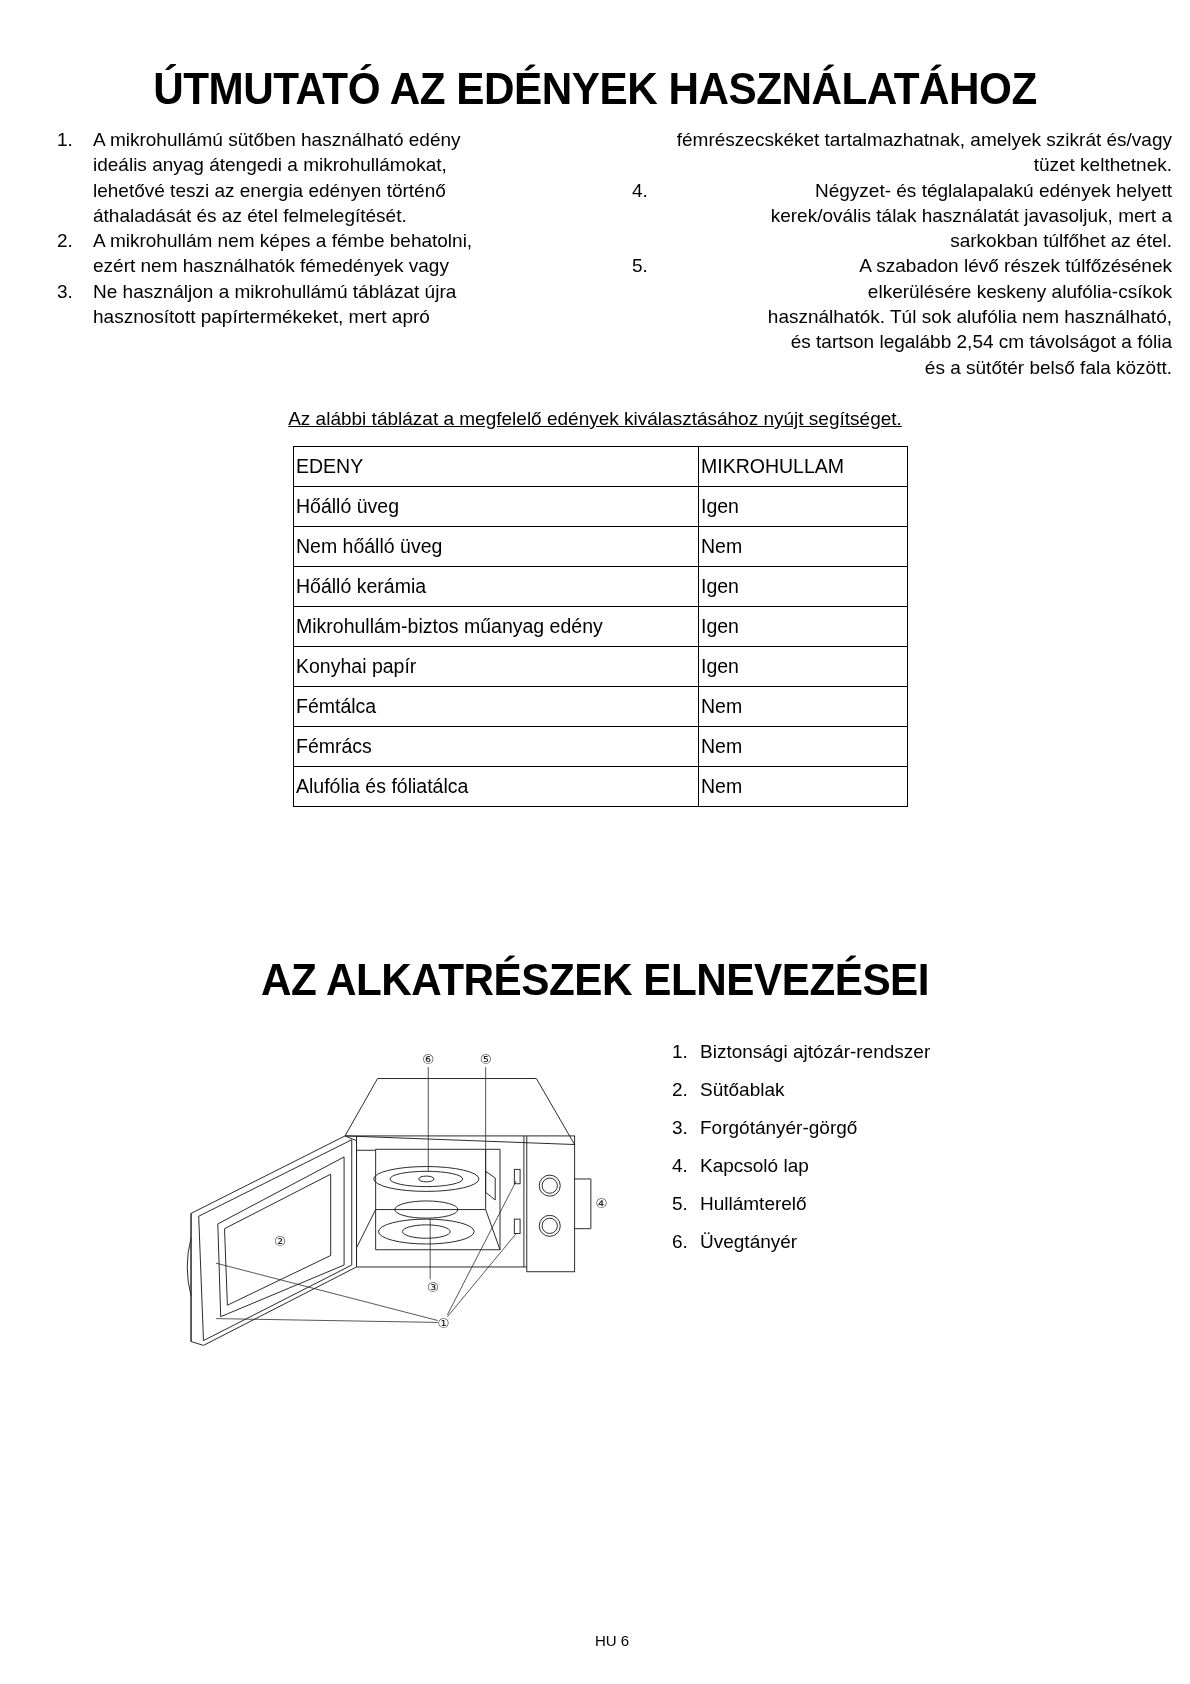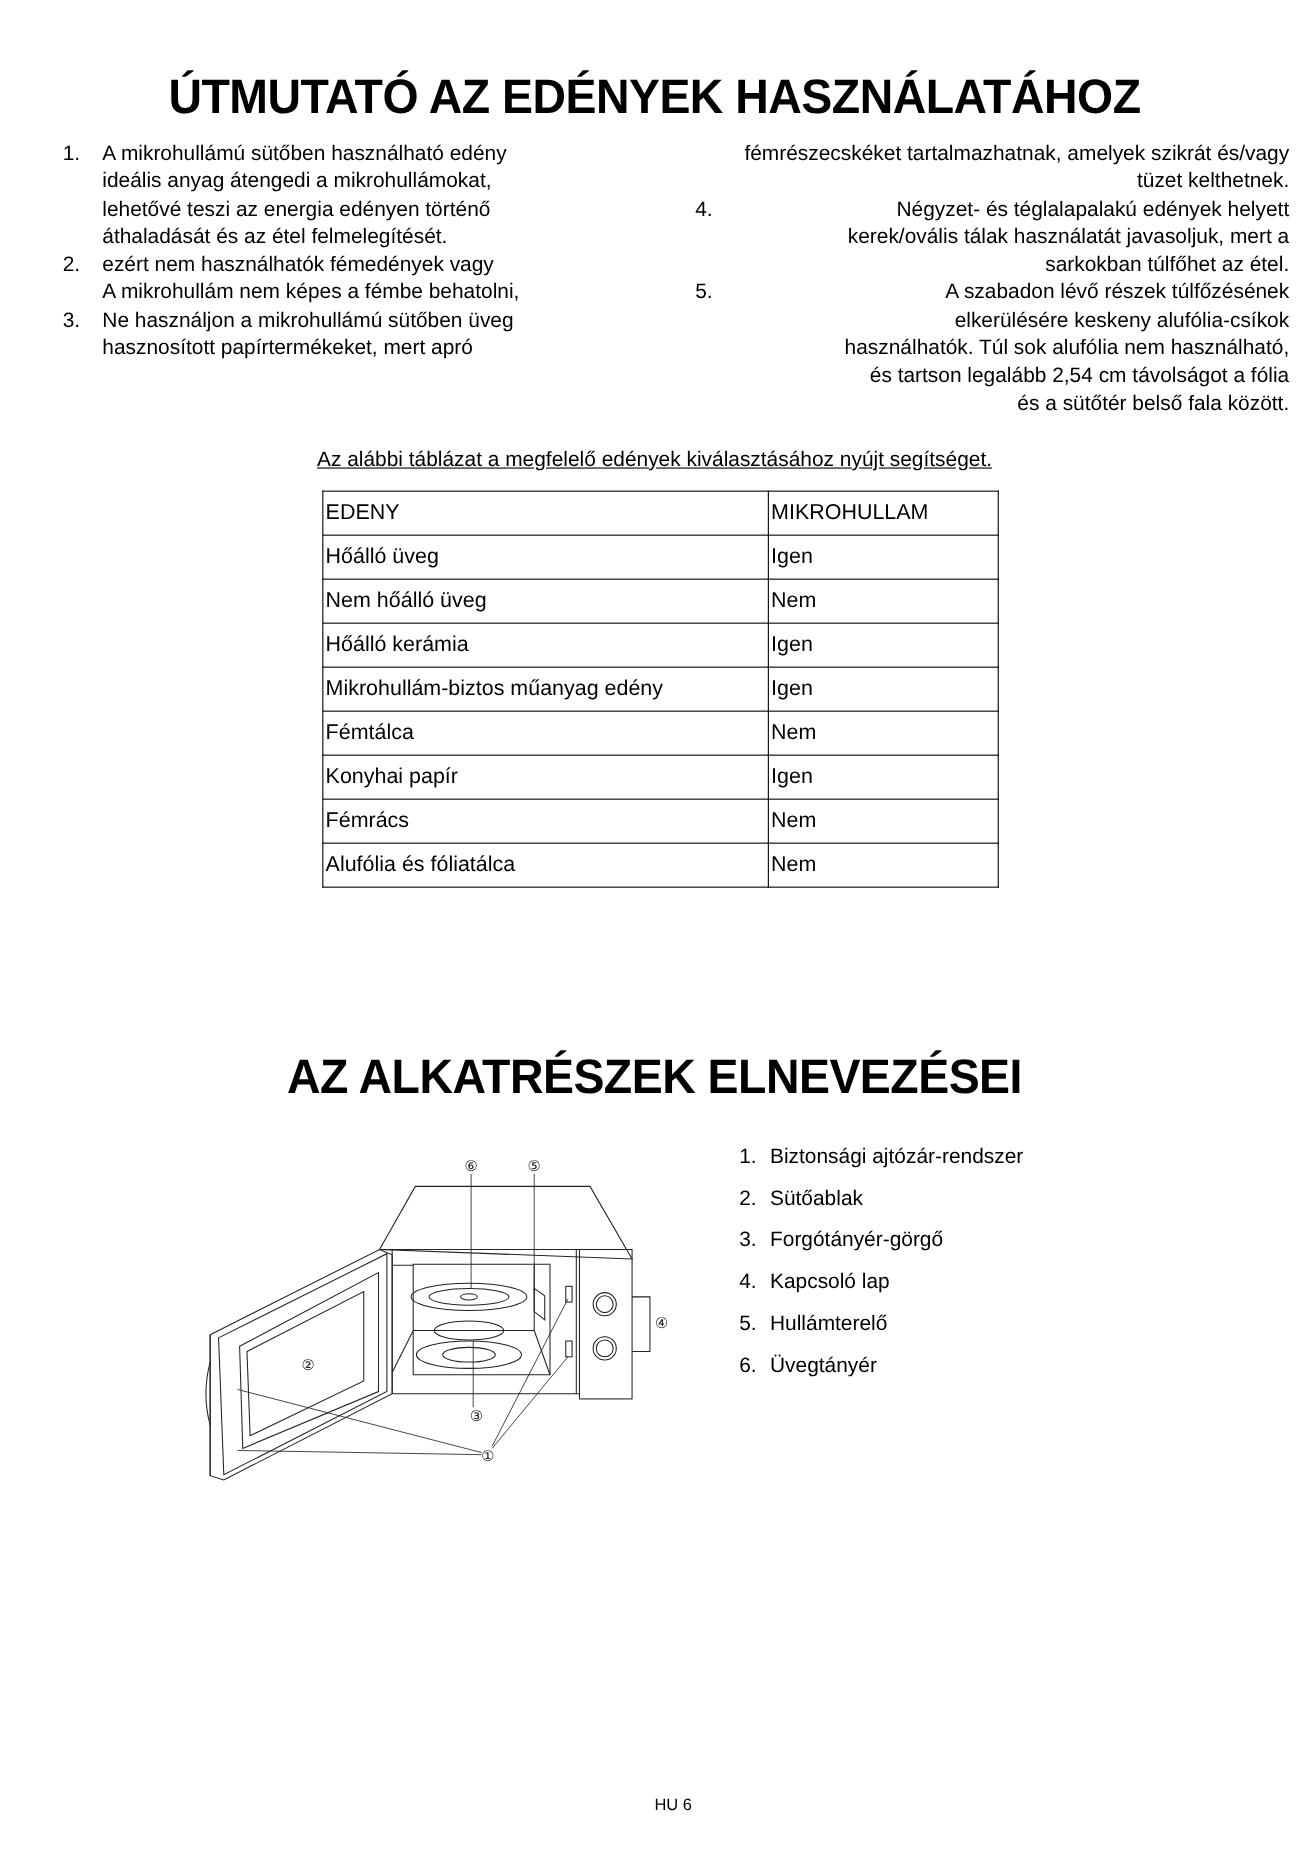--- a/index.html
+++ b/index.html
@@ -40,26 +40,26 @@
 <div id="col-left" class="col">
   <div class="item">
     <span class="num">1.</span>
     <span class="line">A mikrohullámú sütőben használható edény</span>
     <span class="line">ideális anyag átengedi a mikrohullámokat,</span>
     <span class="line">lehetővé teszi az energia edényen történő</span>
     <span class="line">áthaladását és az étel felmelegítését.</span>
   </div>
   <div class="item">
     <span class="num">2.</span>
+    <span class="line">A mikrohullám nem képes a fémbe behatolni,</span>
     <span class="line">ezért nem használhatók fémedények vagy</span>
-    <span class="line">A mikrohullám nem képes a fémbe behatolni,</span>
   </div>
   <div class="item">
     <span class="num">3.</span>
-    <span class="line">Ne használjon a mikrohullámú sütőben üveg</span>
+    <span class="line">Ne használjon a mikrohullámú táblázat újra</span>
     <span class="line">hasznosított papírtermékeket, mert apró</span>
   </div>
 </div>
 
 <div id="col-right" class="col">
   <div class="cont">
     <span class="line">fémrészecskéket tartalmazhatnak, amelyek</span>
     <span class="line">szikrát és/vagy tüzet kelthetnek.</span>
   </div>
   <div class="item">
@@ -96,26 +96,26 @@
       </tr>
   <tr>
         <td class="c1">Hőálló kerámia</td>
         <td>Igen</td>
       </tr>
   <tr>
         <td class="c1">Mikrohullám-biztos műanyag edény</td>
         <td>Igen</td>
       </tr>
   <tr>
+        <td class="c1">Konyhai papír</td>
+        <td>Igen</td>
+      </tr>
+  <tr>
         <td class="c1">Fémtálca</td>
         <td>Nem</td>
-      </tr>
-  <tr>
-        <td class="c1">Konyhai papír</td>
-        <td>Igen</td>
       </tr>
   <tr>
         <td class="c1">Fémrács</td>
         <td>Nem</td>
       </tr>
   <tr>
         <td class="c1">Alufólia és fóliatálca</td>
         <td>Nem</td>
       </tr>
 </tbody>

